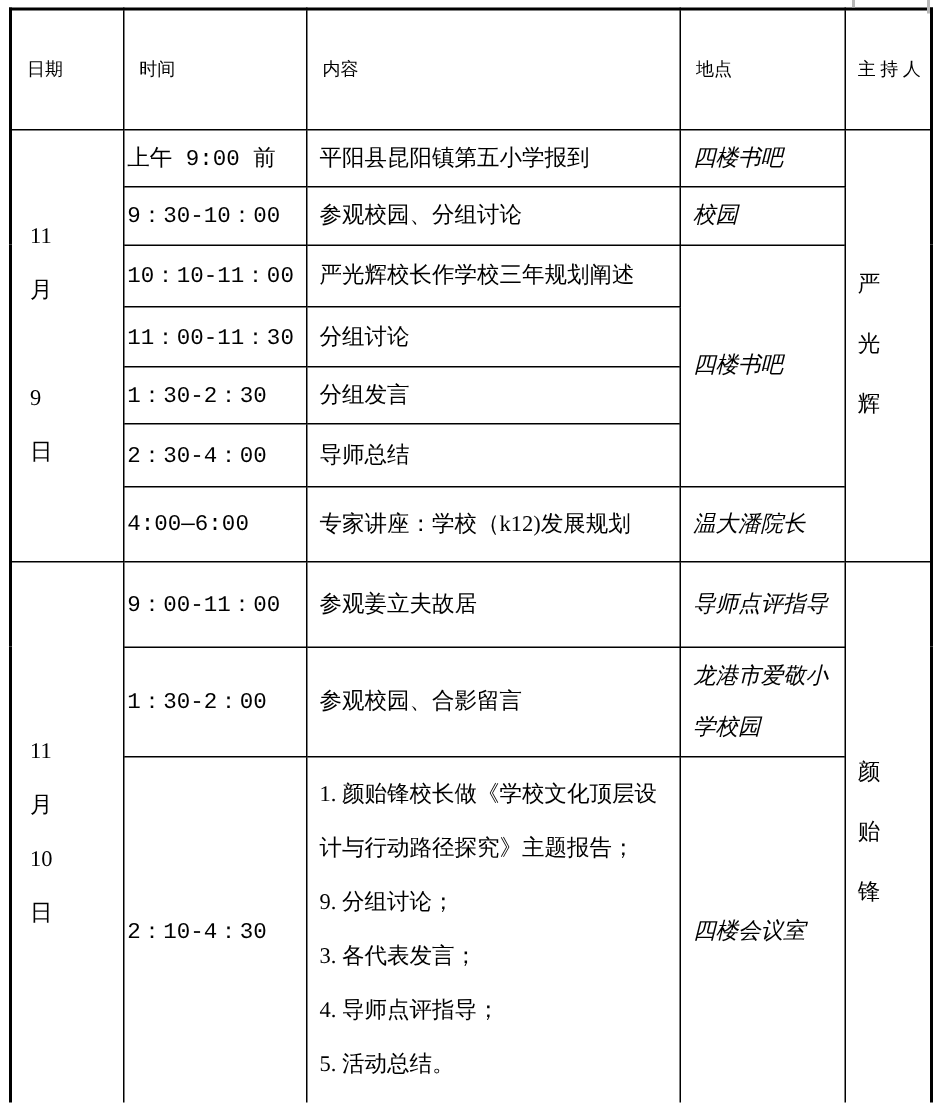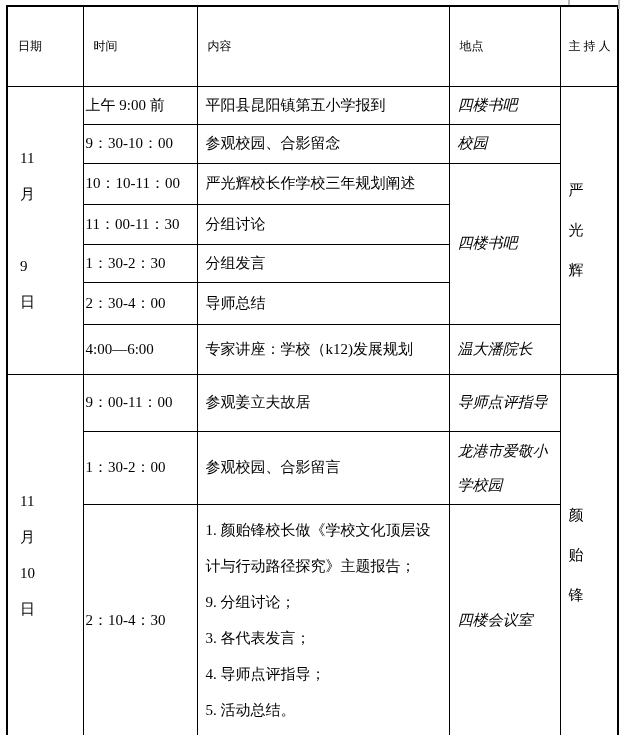--- a/index.html
+++ b/index.html
@@ -21,21 +21,21 @@
     border:1px solid #000;
     font-size:15px;font-weight:normal;
     vertical-align:middle;text-align:left;
     padding:2px 8px;
   }
   th{font-size:12px;padding-left:10px;}
   th.host-header{
     padding-left:8px;padding-right:6px;
     line-height:36px;
   }
-  td.time{white-space:nowrap;padding-left:2px;}
+  td.time{white-space:nowrap;padding-left:2px;font-family:Liberation Mono, monospace;}
   td.content{padding:2px 6px 2px 8px;}
   td.date-cell{
     white-space:pre-line;line-height:36px;
     padding-left:12px;
     margin-left:37px;
   }
   td.host-cell{
     white-space:pre-line;line-height:40px;
     padding-left:8px;
   }
@@ -76,21 +76,21 @@
 日</td>
     <td class="time">上午 9:00 前</td>
     <td class="content">平阳县昆阳镇第五小学报到</td>
     <td class="loc">四楼书吧</td>
     <td class="host-cell" rowspan="7">严
 光
 辉</td>
   </tr>
   <tr style="height:39px">
     <td class="time">9：30-10：00</td>
-    <td class="content">参观校园、合影留念</td>
+    <td class="content">参观校园、分组讨论</td>
     <td class="loc">校园</td>
   </tr>
   <tr style="height:41px">
     <td class="time">10：10-11：00</td>
     <td class="content">严光辉校长作学校三年规划阐述</td>
     <td class="loc" rowspan="4">四楼书吧</td>
   </tr>
   <tr style="height:40px">
     <td class="time">11：00-11：30</td>
     <td class="content">分组讨论</td>

